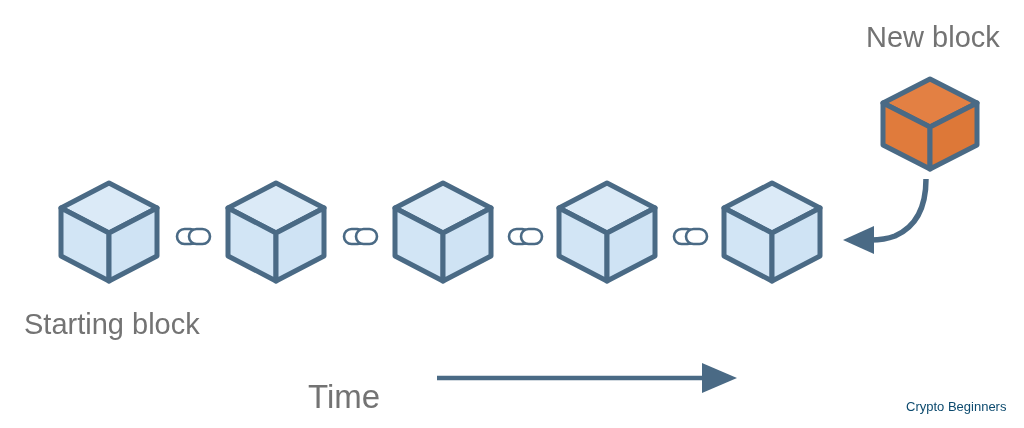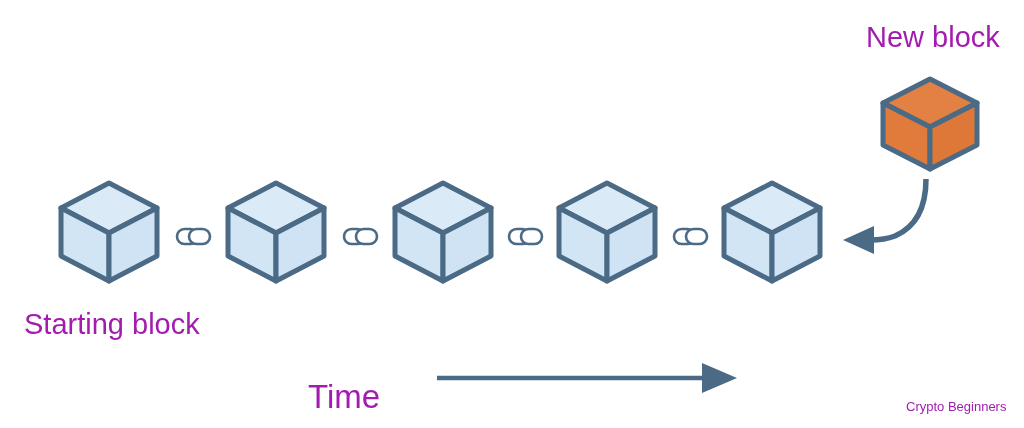--- a/index.html
+++ b/index.html
@@ -21,21 +21,21 @@
   }
   #diagram {
     position: absolute;
     left: 0;
     top: 0;
     width: 1024px;
     height: 428px;
   }
   .lbl {
     position: absolute;
-    color: #a21caf;
+    color: #737373;
     font-family: "Liberation Sans", sans-serif;
     font-weight: 400;
     white-space: nowrap;
     line-height: 1;
   }
   #label-new-block {
     left: 866px;
     top: 23px;
     font-size: 29px;
   }
@@ -48,21 +48,21 @@
     left: 308px;
     top: 360px;
     font-size: 33px;
     margin-top: 20px;
   }
   #watermark {
     position: absolute;
     left: 906px;
     top: 400px;
     font-size: 13px;
-    color: #a21caf;
+    color: #0c4a6e;
     font-family: "Liberation Sans", sans-serif;
     white-space: nowrap;
     line-height: 1;
   }
 </style>
 </head>
 <body>
 
 <div id="stage">
 

